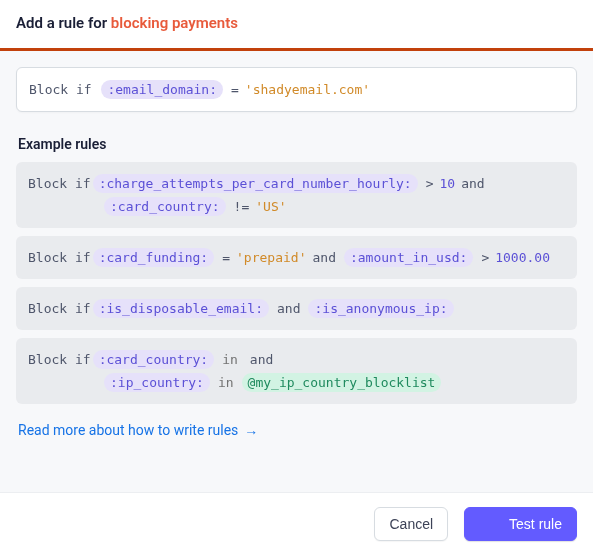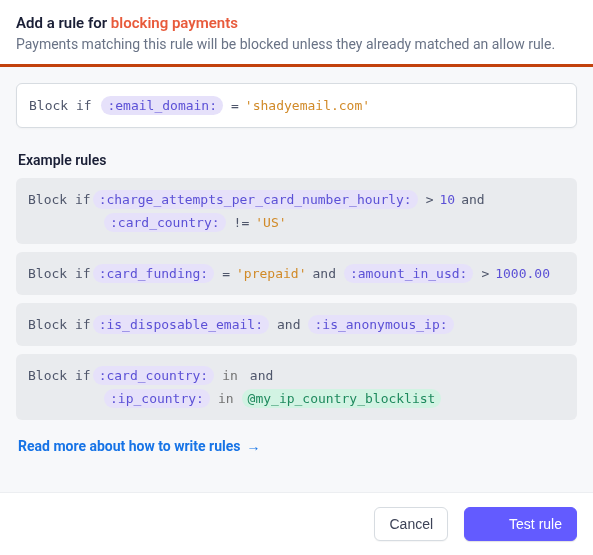--- a/index.html
+++ b/index.html
@@ -38,42 +38,41 @@
     background: #e6e1fa; color: #5b50d6; border-radius: 10px;
     padding: 2px 6px; margin: 0 2px; display: inline-block;
   }
   .pill-list {
     background: #d2f3e3; color: #1f8a5e; border-radius: 10px;
     padding: 2px 6px; margin: 0 2px; display: inline-block;
   }
   .str { color: #d18a28; }
   .num { color: #5b50d6; }
   .link {
-    color: #1673e6; font-size: 14px; font-weight: 700; text-decoration: none;
+    color: #1673e6; font-size: 14px; font-weight: 400; text-decoration: none;
     display: inline-flex; align-items: center; gap: 6px; margin: 10px 2px 0 2px;
     cursor: pointer;
   }
   .arrow { font-size: 14px; line-height: 1; }
   .footer {
     padding: 14px 16px; background: #fff; border-top: 1px solid #eceef1;
     display: flex; justify-content: flex-end; gap: 10px;
   }
   .btn { font-size: 14px; font-weight: 500; padding: 8px 14px; border-radius: 6px; cursor: pointer; border: 1px solid transparent; margin-left: 6px; }
   .btn-secondary { background: #fff; color: #3c4257; border-color: #d7dce1; box-shadow: 0 1px 1px rgba(0,0,0,0.04); }
   .btn-primary { background: #635bff; color: #fff; border-color: #635bff; box-shadow: 0 1px 1px rgba(0,0,0,0.12); padding-left: 44px; }
 </style>
 </head>
 <body>
 
 <div class="wrap">
   <div class="head">
     <p class="title">
       <span>Add a rule for </span><span class="accent">blocking payments</span>
     </p>
-    <p class="subtitle">Payments matching this rule will be blocked unless they already matched an allow rule.</p>
   </div>
 
   <div class="body">
     <div class="rule-input" id="rule-input">
         <div class="line"><span class="kw">Block if </span><span class="pill-var">:email_domain:</span><span class="op">=</span><span class="str">'shadyemail.com'</span></div>
       </div>
 
     <div class="section-title">Example rules</div>
     <div id="examples">
         <div class="example">

